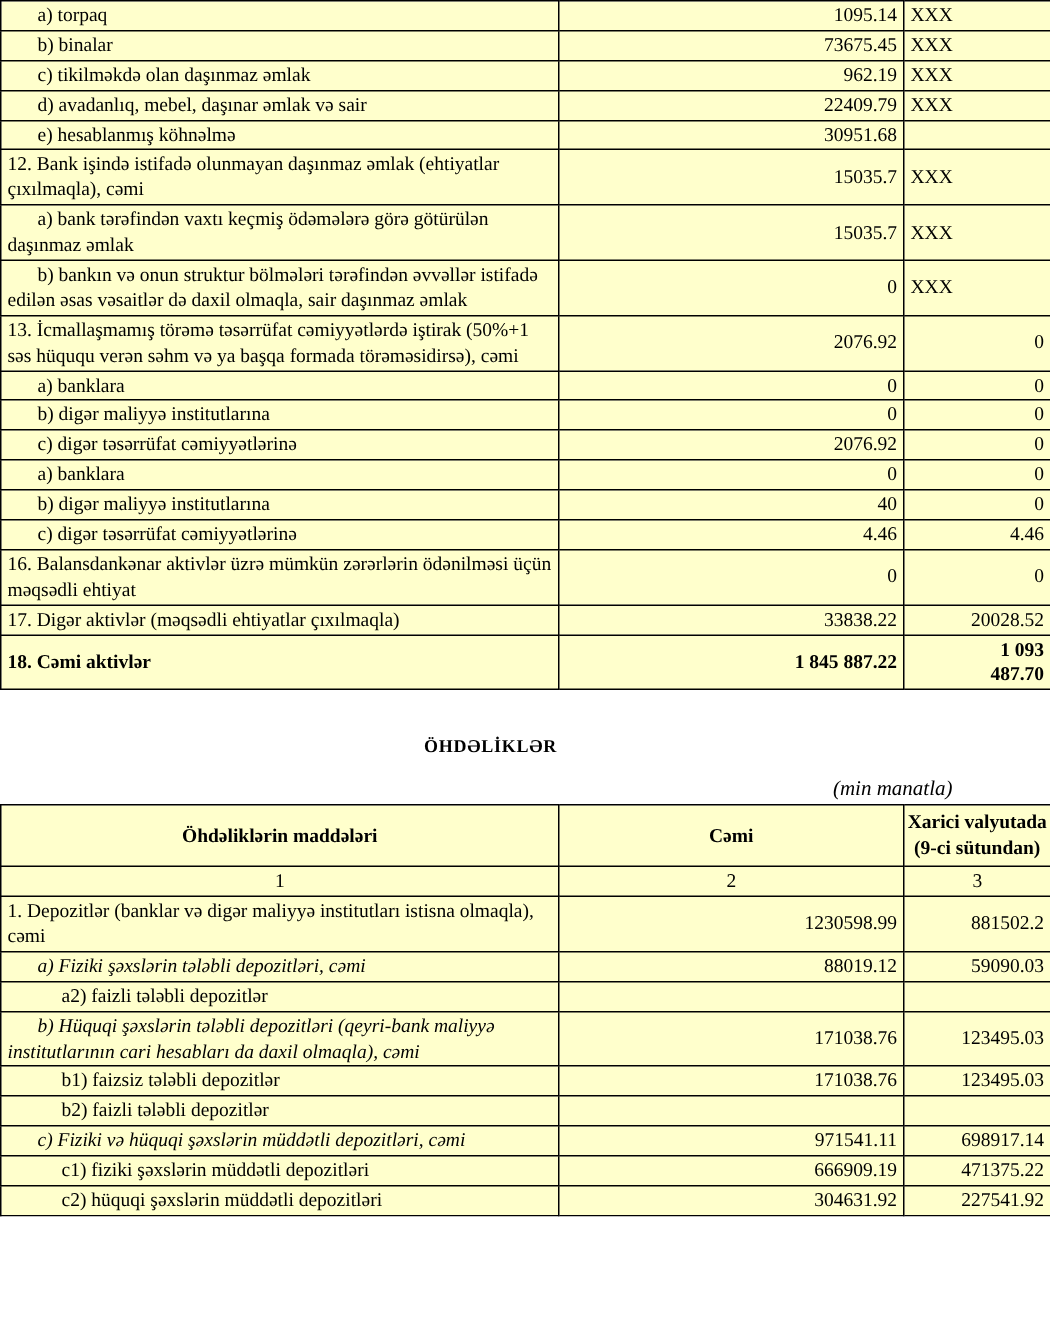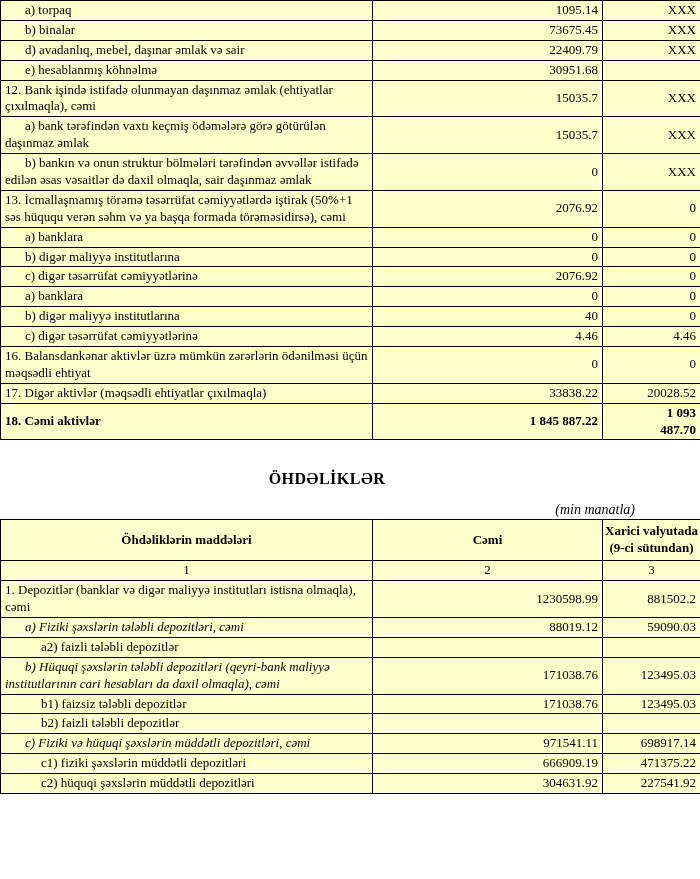--- a/index.html
+++ b/index.html
@@ -39,35 +39,35 @@
   }
 
   table.fin th {
     font-weight: bold;
     text-align: center;
     padding: 3px 2px;
   }
 
   td.label { text-align: left; padding-left: 5px; padding-right: 4px; }
   td.num   { text-align: right; padding-right: 6px; }
-  td.xxx   { text-align: right; }
+  td.xxx   { text-align: left; }
   td.empty { background: #ffffff; }
   td.colnum { text-align: center; padding: 0 2px; }
 
   .ind0 { text-indent: 0; }
   .ind1 { text-indent: 20px; }
   .ind2 { text-indent: 36px; }
 
   tr.bold td { font-weight: bold; }
   td.italic { font-style: italic; }
 
   .section-title {
     text-align: center;
     font-weight: bold;
-    font-size: 16px;
+    font-size: 12px;
     letter-spacing: 0.5px;
     margin: 30px 0 6px 16px;
     font-family: Liberation Serif, serif;
   }
 
   .unit-note {
     text-align: right;
     font-style: italic;
     font-size: 14px;
     margin: 14px 3px 1px 0;
@@ -86,20 +86,25 @@
       </colgroup>
     <tbody id="assets-body">
         <tr>
           <td class="label ind1">a) torpaq</td>
           <td class="num">1095.14</td>
           <td class="xxx">XXX</td>
         </tr>
         <tr>
           <td class="label ind1">b) binalar</td>
           <td class="num">73675.45</td>
+          <td class="xxx">XXX</td>
+        </tr>
+        <tr>
+          <td class="label ind1">c) tikilməkdə olan daşınmaz əmlak</td>
+          <td class="num">962.19</td>
           <td class="xxx">XXX</td>
         </tr>
         <tr>
           <td class="label ind1">d) avadanlıq, mebel, daşınar əmlak və sair</td>
           <td class="num">22409.79</td>
           <td class="xxx">XXX</td>
         </tr>
         <tr>
           <td class="label ind1">e) hesablanmış köhnəlmə</td>
           <td class="num">30951.68</td>

